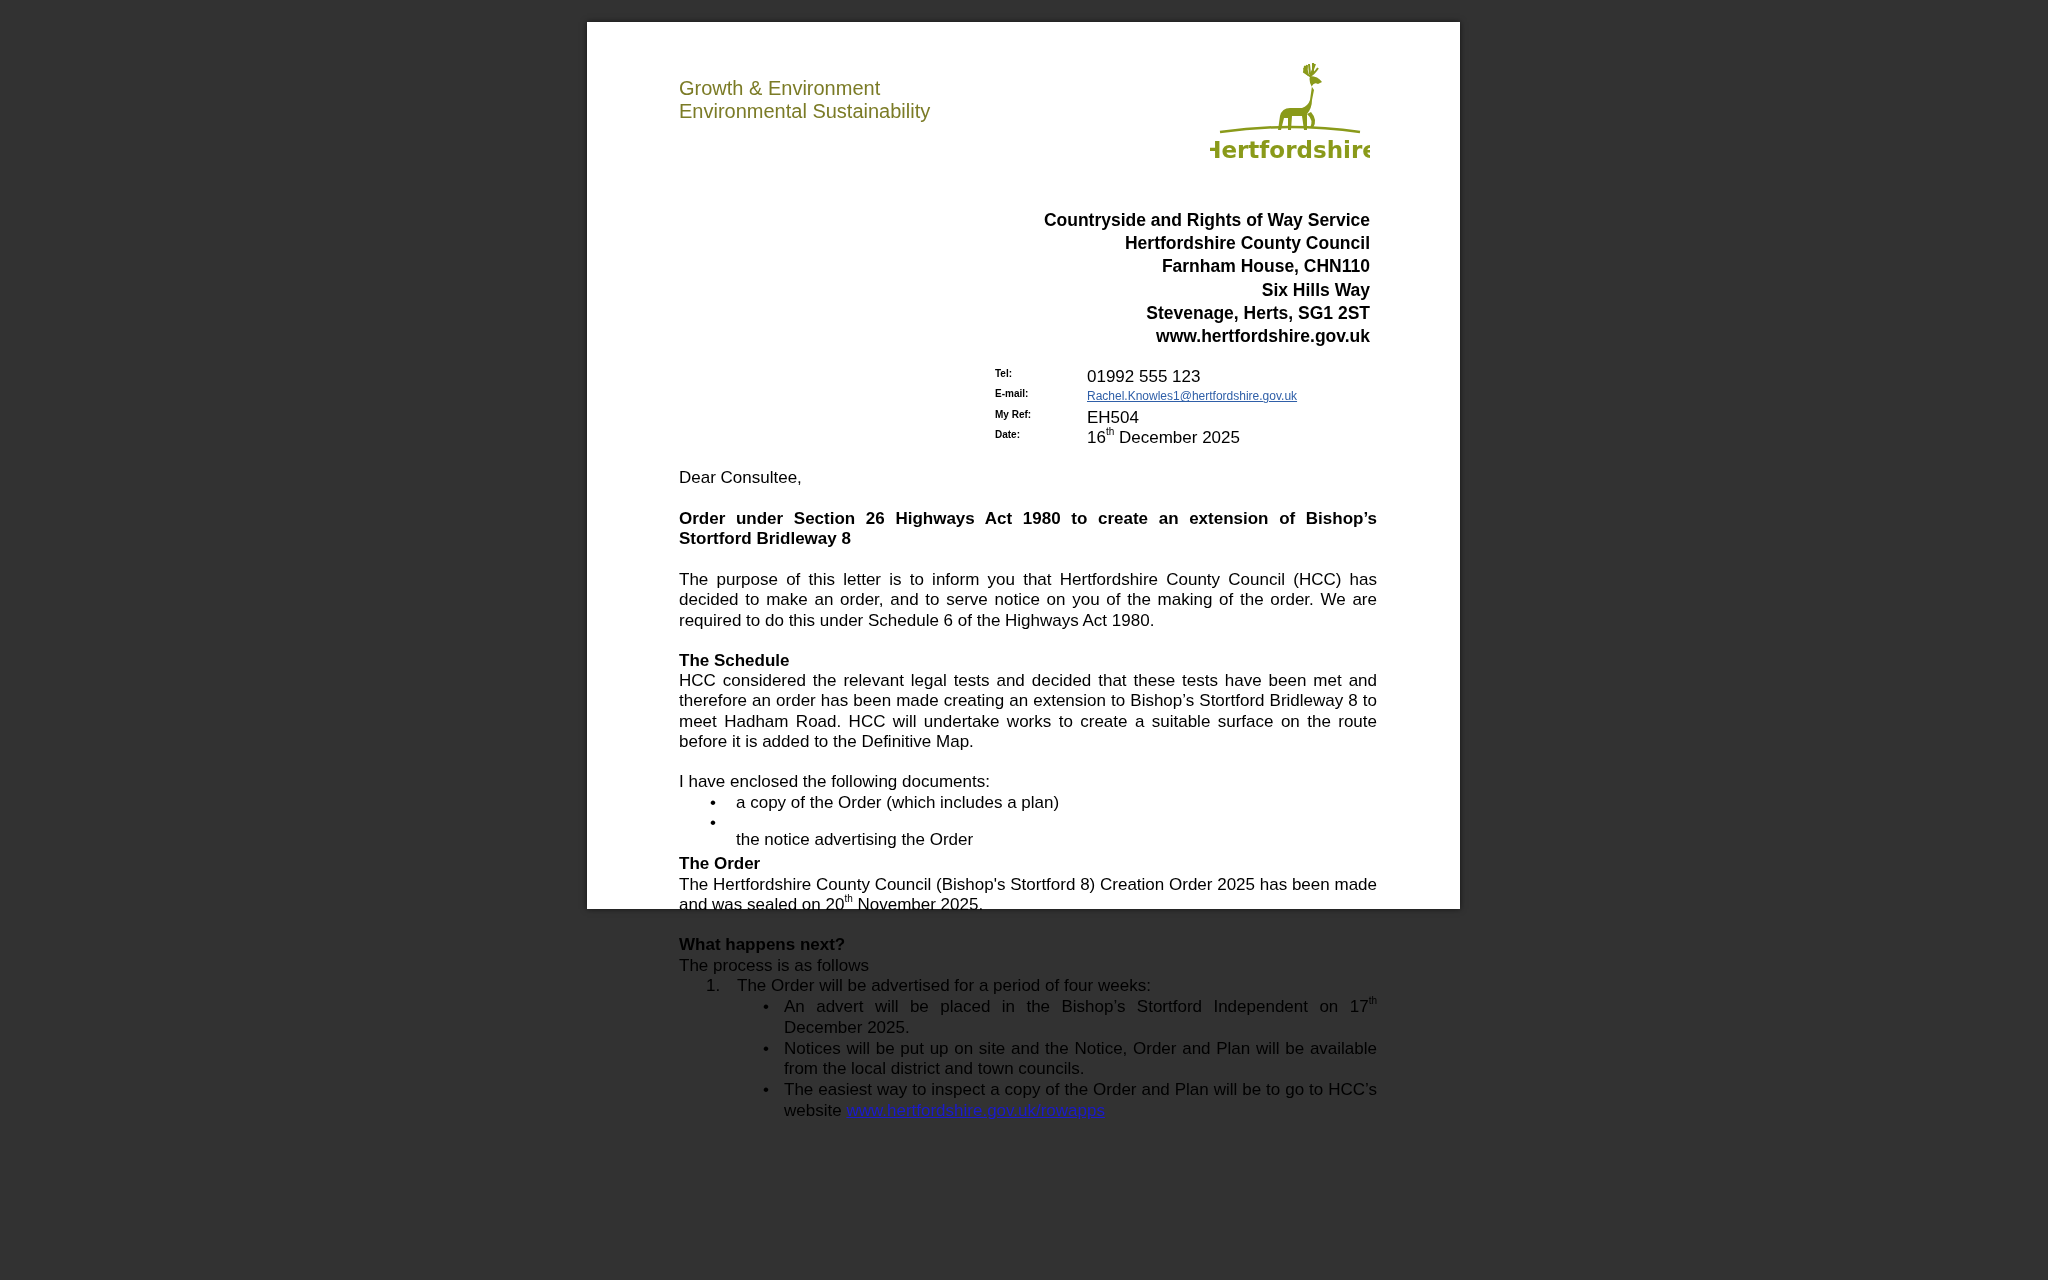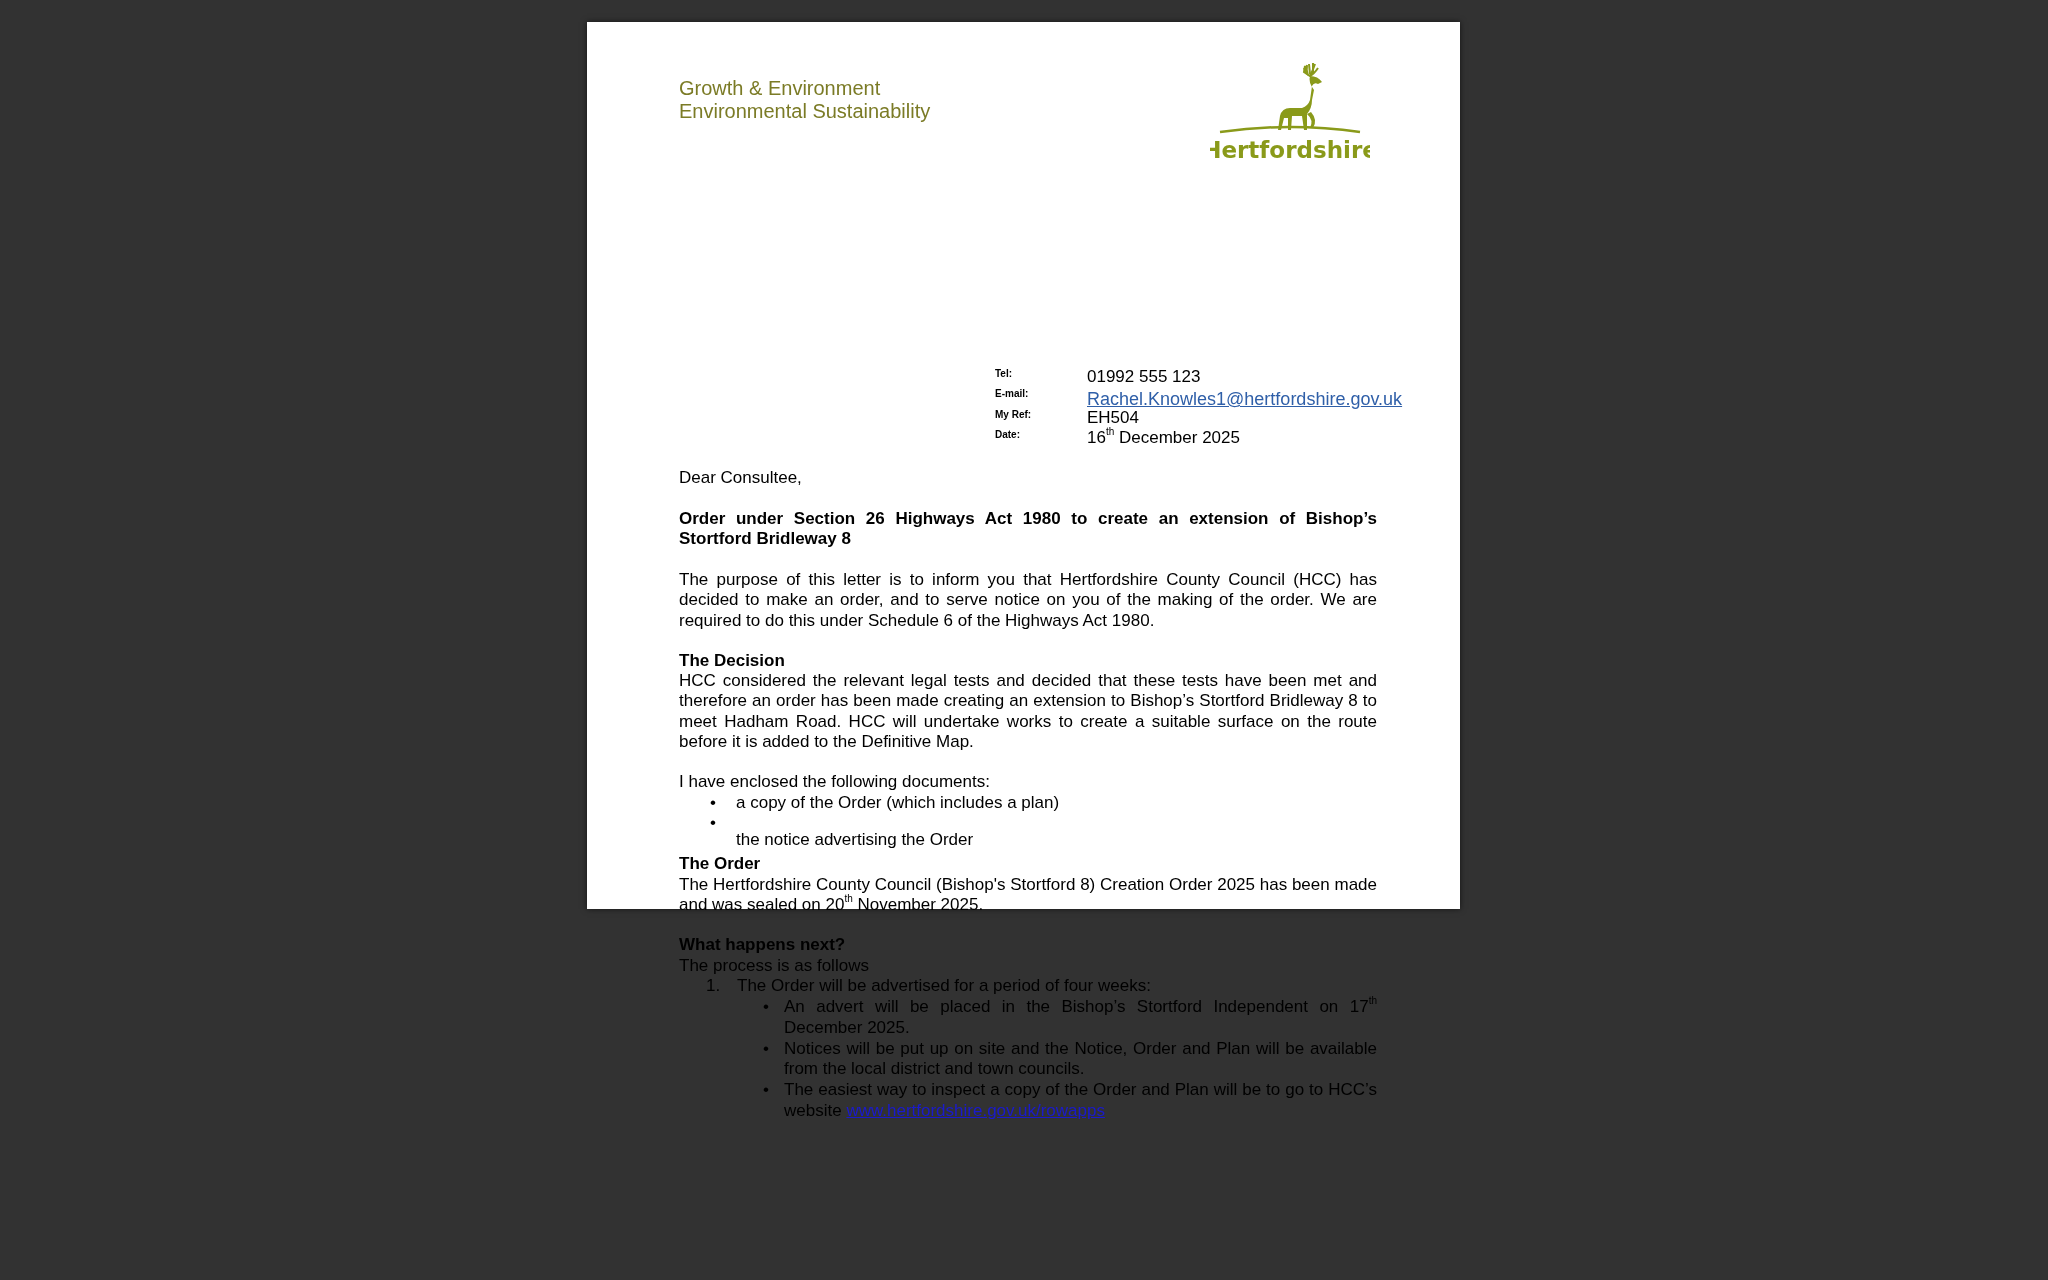--- a/index.html
+++ b/index.html
@@ -12,21 +12,21 @@
       background:#fff; box-shadow:0 0 6px rgba(0,0,0,0.6);
     }
     .abs { position:absolute; white-space:nowrap; }
     .dept { left:92px; top:55px; color:#7b7b26; font-size:20px; line-height:23px; }
     .logo { left:623px; top:38px; width:160px; height:104px; }
     .addr { right:90px; top:187px; text-align:right; font-weight:bold; font-size:17.5px; line-height:23.2px; }
     .contact { left:408px; top:345px; font-size:17px; }
     .contact .row { height:20.4px; position:relative; }
     .contact .lbl { position:absolute; left:0; font-weight:bold; font-size:10px; top:1px; }
     .contact .val { position:absolute; left:92px; }
-    .contact .email { color:#2f5fa8; text-decoration:underline; font-size:18px; top:2px; }
+    .contact .email { color:#2f5fa8; text-decoration:underline; font-size:12px; top:2px; }
     .contact sup, .body sup { font-size:10px; vertical-align:top; line-height:10px; position:relative; top:-1px; }
     .body { position:absolute; left:92px; width:698px; font-size:17px; line-height:20.3px; }
     .p { position:absolute; left:0; width:698px; text-align:justify; }
     .b { font-weight:bold; }
     .bul { position:absolute; }
     .dot { position:absolute; font-size:17px; }
     a.link { color:#1a1acc; text-decoration:underline; }
   </style>
 </head>
 <body>
@@ -47,20 +47,28 @@
 
         <path d="M100 16 Q108 16 112 22 L108 24 Q104 22 102 26 L100 40 Q98 46 92 48 L80 48 Q72 48 70 56 L68 70 L71 70 L74 58 L78 58 L78 70 L81 70 L82 56 L92 56 L94 70 L97 70 L97 54 Q102 48 102 40 L104 30 Q98 22 100 16 Z"></path>
         <path d="M97 54 Q104 60 100 68 L103 68 Q108 60 101 52 Z"></path>
 
         <path d="M10 72 Q80 62 150 72" stroke="#8a9a1a" stroke-width="2.5" fill="none"></path>
       </g>
       <text x="80" y="98" text-anchor="middle" font-family="DejaVu Sans, sans-serif" font-weight="bold" font-size="23" fill="#8a9a1a">Hertfordshire</text>
     </svg>
   </div>
 
+  <div class="abs addr">
+    <div>Countryside and Rights of Way Service</div>
+    <div>Hertfordshire County Council</div>
+    <div>Farnham House, CHN110</div>
+    <div>Six Hills Way</div>
+    <div>Stevenage, Herts, SG1 2ST</div>
+    <div>www.hertfordshire.gov.uk</div>
+  </div>
 
   <div class="abs contact">
     <div class="row">
       <span class="lbl">Tel:</span>
       <span class="val">01992 555 123</span>
     </div>
     <div class="row">
       <span class="lbl">E-mail:</span>
       <span class="val email">Rachel.Knowles1@hertfordshire.gov.uk</span>
     </div>
@@ -74,21 +82,21 @@
     </div>
   </div>
 
   <div class="body" style="top:0;">
     <div class="p" style="top:446px;">Dear Consultee,</div>
 
     <div class="p b" style="top:487px;">Order under Section 26 Highways Act 1980 to create an extension of Bishop’s Stortford Bridleway 8</div>
 
     <div class="p" style="top:548px;">The purpose of this letter is to inform you that Hertfordshire County Council (HCC) has decided to make an order, and to serve notice on you of the making of the order.  We are required to do this under Schedule 6 of the Highways Act 1980.</div>
 
-    <div class="p b" style="top:629px;">The Decision</div>
+    <div class="p b" style="top:629px;">The Schedule</div>
     <div class="p" style="top:649px;">HCC considered the relevant legal tests and decided that these tests have been met and therefore an order has been made creating an extension to Bishop’s Stortford Bridleway 8 to meet Hadham Road.  HCC will undertake works to create a suitable surface on the route before it is added to the Definitive Map.</div>
 
     <div class="p" style="top:750px;">I have enclosed the following documents:</div>
     <div class="bul" style="top:771px; left:0; width:698px;">
       <div style="position:relative; height:20.3px;">
         <span class="dot" style="left:31px;">•</span>
         <span style="position:absolute; left:57px;">a copy of the Order (which includes a plan)</span>
       </div>
       <div style="position:relative; height:20.3px;">
         <span class="dot" style="left:31px;">•</span>

